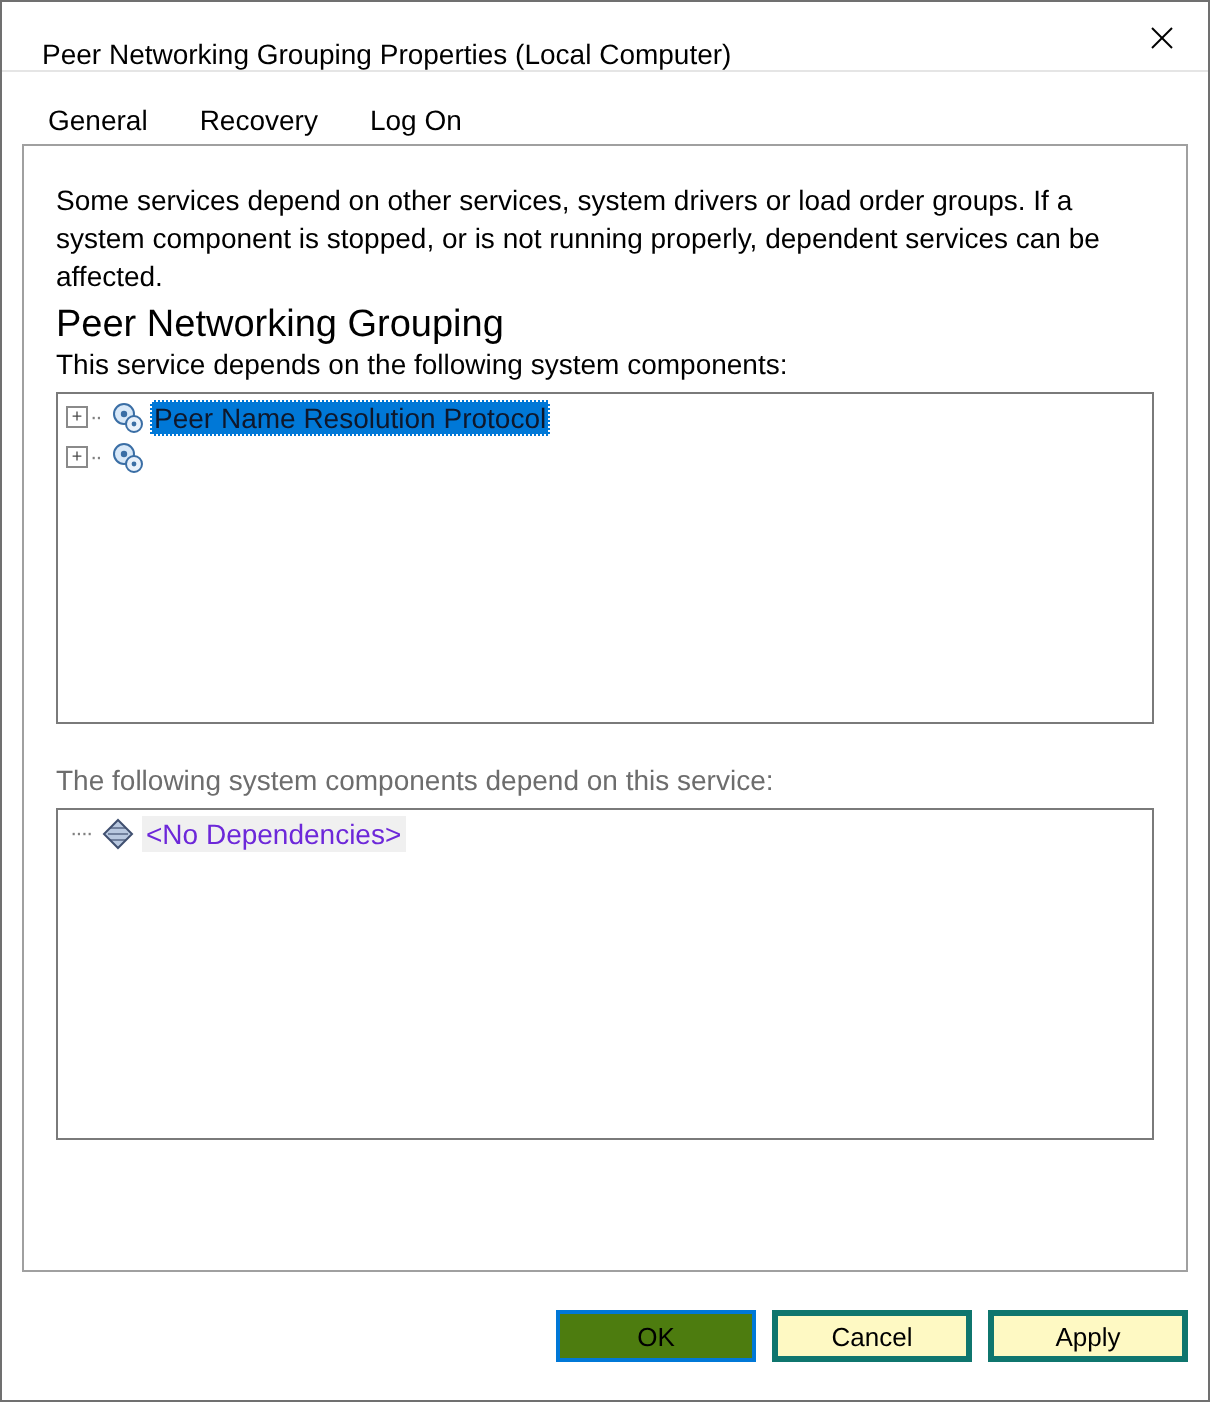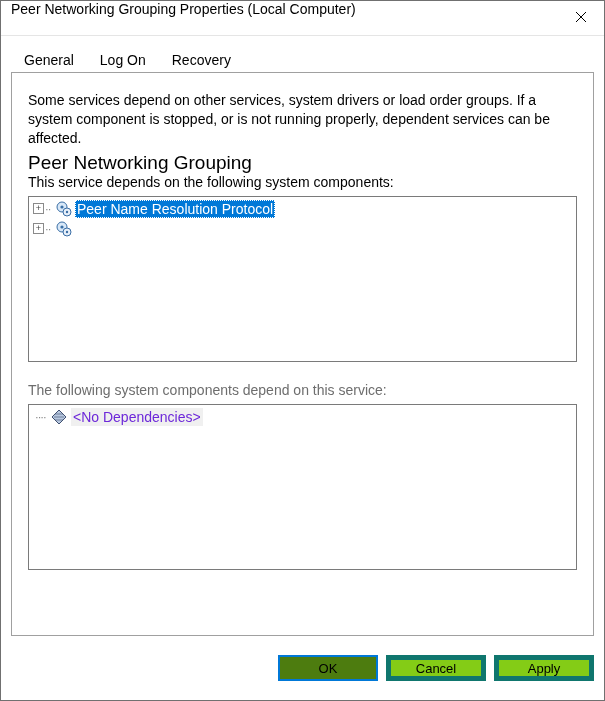--- a/index.html
+++ b/index.html
@@ -1,42 +1,42 @@
 <!DOCTYPE html>
 <html><head>
 <meta charset="utf-8">
 <style>
   html,body{margin:0;padding:0;font-family:"Segoe UI",Tahoma,sans-serif;font-size:13px;color:#000;background:#fff}
   .window{width:605px;height:701px;border:1px solid #707070;box-sizing:border-box;position:relative;background:#fff;display:flex;flex-direction:column}
-  .titlebar{height:34px;display:flex;align-items:flex-start;padding:0 0 0 10px;border-bottom:1px solid #e5e5e5}
+  .titlebar{height:34px;display:flex;align-items:flex-end;padding:0 0 0 20px;border-bottom:1px solid #e5e5e5}
   .titlebar .title{flex:1;font-size:14px}
   .titlebar .close{width:46px;height:32px;display:flex;align-items:center;justify-content:center;cursor:default}
   .titlebar .close svg{stroke:#000;stroke-width:1}
   .client{flex:1;padding:12px 10px 10px 10px;display:flex;flex-direction:column}
   .tabstrip{display:flex;align-items:flex-start;height:24px;position:relative;z-index:2}
   .tab{padding:3px 12px 4px 12px;background:#fff;font-size:14px;cursor:default;border:1px solid transparent;border-bottom:none;position:relative}
   .tab.inactive{color:#000}
   .tab.active{border:1px solid #a0a0a0;border-bottom:1px solid #fff;margin-bottom:-1px;background:#fff}
   .tabpage{flex:1;border:1px solid #a0a0a0;padding:18px 16px 16px 16px;display:flex;flex-direction:column;position:relative;z-index:1}
   .desc{font-size:14px;line-height:1.35;margin-bottom:4px}
   .svcname{font-size:19px;}
   .label{font-size:14px;margin-bottom:6px}
   .label.disabled{color:#6d6d6d}
   .treebox{border:1px solid #7a7a7a;background:#fff;height:160px;overflow:auto;padding:2px 2px;margin-bottom:20px}
   .treebox.second{height:160px;margin-bottom:0}
   .node{display:flex;align-items:center;height:20px}
   .exp{width:11px;height:11px;border:1px solid #8a8a8a;display:flex;align-items:center;justify-content:center;margin:0 1px 0 2px;font-size:9px;line-height:1;color:#4a4a4a;background:#fff;box-sizing:border-box}
   .dots{width:10px;color:#808080;font-size:11px;text-align:left;letter-spacing:-1px;margin-right:0}
   .gear{width:18px;height:18px;margin-right:2px;display:inline-flex;align-items:center;justify-content:center}
   .nodelabel{padding:1px 2px 1px 2px;font-size:14px}
-  .nodelabel.selected{background:#0078d7;color:#ffffff;outline:1px dotted #fff;outline-offset:-1px}
+  .nodelabel.selected{background:#0078d7;color:#0f172a;outline:1px dotted #fff;outline-offset:-1px}
   .nodelabel.dim{background:#f0f0f0;color:#6d28d9}
   .diamond{width:16px;height:16px;margin:0 4px 0 6px;display:inline-flex;align-items:center;justify-content:center}
   .buttons{height:44px;display:flex;align-items:center;justify-content:flex-end;gap:8px;padding:0 10px 10px 0}
-  .btn{width:100px;height:26px;background:#84cc16;border:5px solid #0f766e;font-size:13px;font-family:inherit;cursor:default}
+  .btn{width:100px;height:26px;background:#fef9c3;border:3px solid #0f766e;font-size:13px;font-family:inherit;cursor:default}
   .btn.default{border:2px solid #0078d7;background:#4d7c0f}
 </style>
 </head>
 <body>
 
 <div class="window">
 
   <div class="titlebar">
     <div class="title">Peer Networking Grouping Properties (Local Computer)</div>
     <div class="close">
@@ -44,22 +44,22 @@
           <line x1="1" y1="1" x2="11" y2="11"></line>
           <line x1="11" y1="1" x2="1" y2="11"></line>
         </svg>
     </div>
   </div>
 
   <div class="client">
 
     <div class="tabstrip">
       <div class="tab inactive">General</div>
+      <div class="tab inactive">Recovery</div>
       <div class="tab inactive">Log On</div>
-      <div class="tab inactive">Recovery</div>
     </div>
 
     <div class="tabpage">
 
       <div class="desc">Some services depend on other services, system drivers or load order groups. If a system component is stopped, or is not running properly, dependent services can be affected.</div>
 
       <div class="svcname">Peer Networking Grouping</div>
 
       <div class="label">This service depends on the following system components:</div>
 

